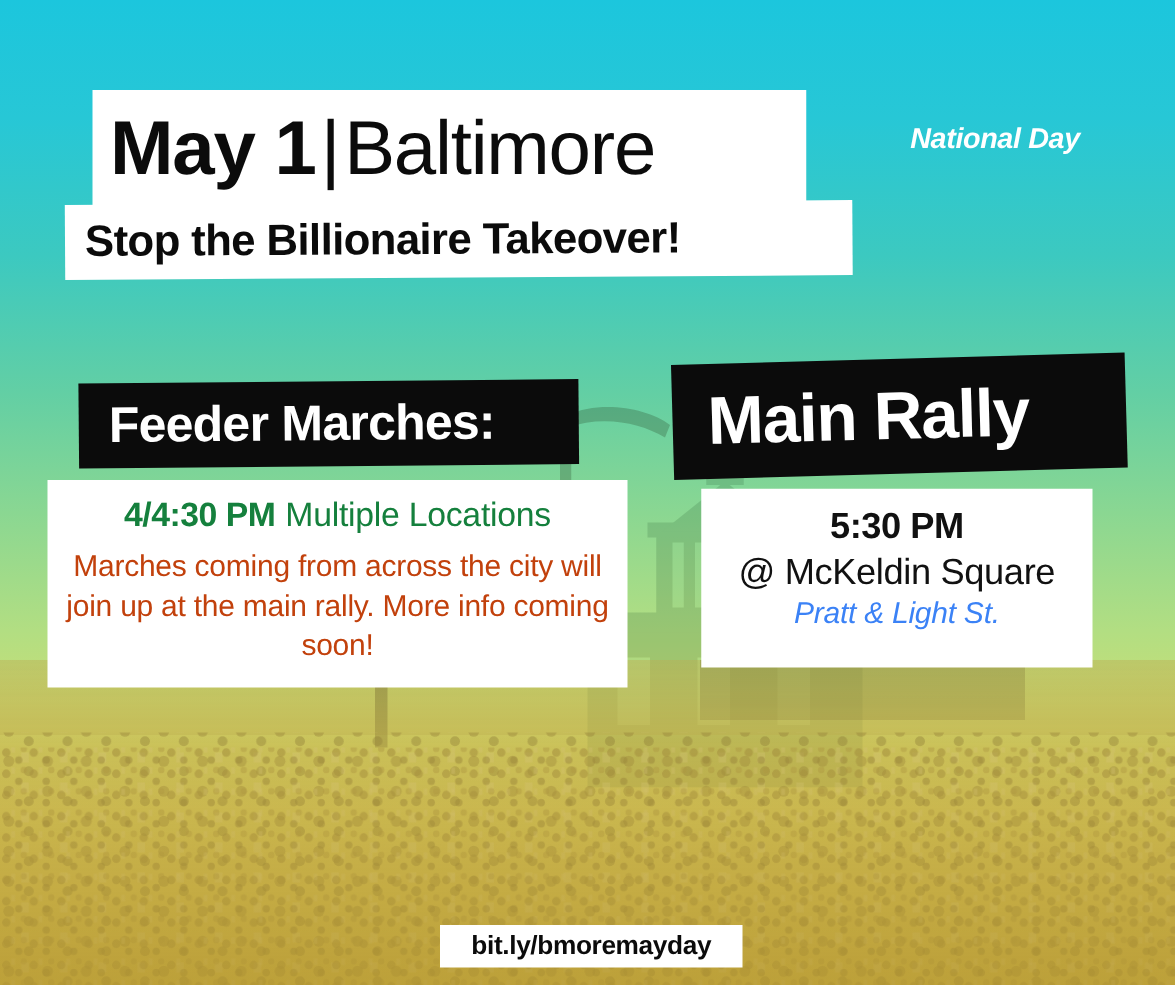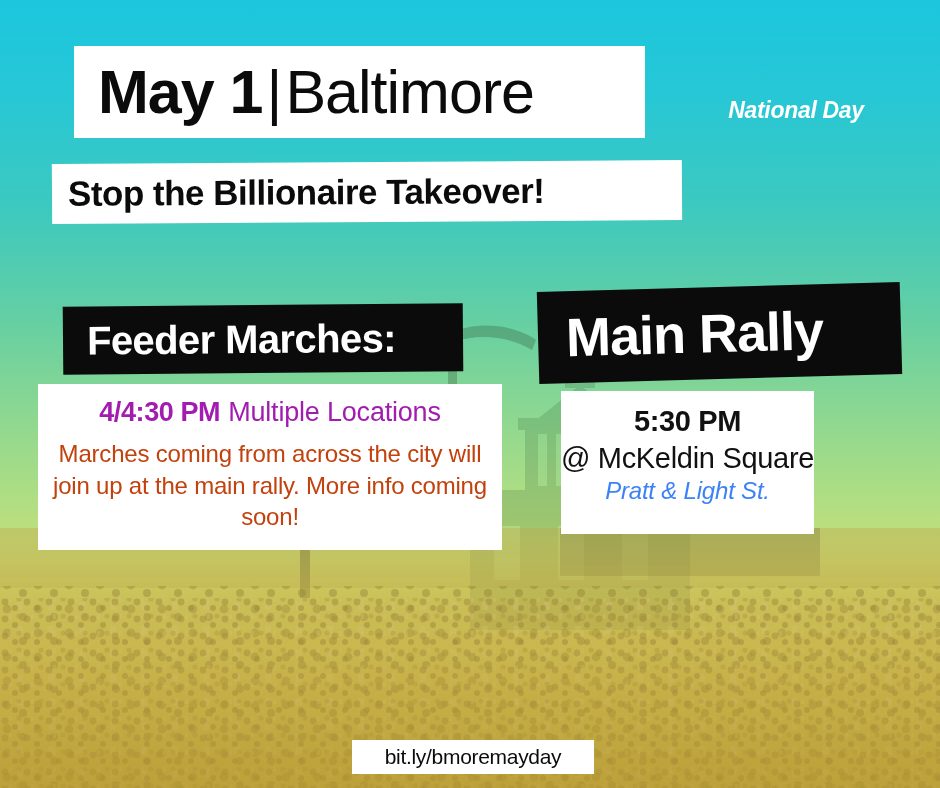--- a/index.html
+++ b/index.html
@@ -55,22 +55,22 @@
   .banner {
     position: absolute;
     background: #0b0b0b;
     display: flex;
     align-items: center;
     color: #ffffff;
   }
 
   
   #title-plate {
-    left: 74px; top: 46px; width: 571px; height: 92px;
-    padding: 0 24px;
+    left: 74px; top: 72px; width: 571px; height: 92px;
+    padding: 0 14px;
     justify-content: flex-start;
   }
   #title-line {
     font-size: 61px;
     line-height: 1;
     letter-spacing: -1px;
     color: #0b0b0b;
     white-space: nowrap;
   }
   #title-line .b { font-weight: 700; }
@@ -110,42 +110,42 @@
     font-size: 40px; font-weight: 700; letter-spacing: -.6px;
   }
 
   #feeder-plate {
     left: 38px; top: 384px; width: 464px; height: 166px;
     flex-direction: column;
     justify-content: center;
     padding: 6px 14px 10px;
   }
   #feeder-line1 {
-    font-size: 27px; color: #a21caf; white-space: nowrap;
+    font-size: 27px; color: #15803d; white-space: nowrap;
     margin-bottom: 10px;
   }
   #feeder-line1 .time { font-weight: 700; letter-spacing: -.4px; }
   #feeder-line1 .place { font-weight: 300; letter-spacing: -.2px; padding-left: 8px; }
   #feeder-body {
     font-size: 24px; font-weight: 300; line-height: 1.32;
     color: #c2410c; text-align: center; letter-spacing: -.2px;
   }
 
   
   #rally-banner {
     left: 538px; top: 287px; width: 363px; height: 92px;
     padding-left: 28px;
     transform: rotate(-1.6deg);
   }
   #rally-banner-text {
     font-size: 54px; font-weight: 700; letter-spacing: -1px;
   }
 
   #rally-plate {
-    left: 561px; top: 391px; width: 253px; height: 143px;
+    left: 561px; top: 391px; width: 313px; height: 143px;
     flex-direction: column;
     justify-content: center;
     padding: 4px 10px 20px;
   }
   #rally-time {
     font-size: 29px; font-weight: 700; letter-spacing: -.4px; color: #111;
     margin-bottom: 4px;
   }
   #rally-place {
     font-size: 29px; font-weight: 300; letter-spacing: -.3px; color: #111;
@@ -161,21 +161,21 @@
     position: absolute;
     left: 0; top: 608px; width: 940px; height: 100px;
   }
 
   
   #url-plate {
     position: absolute;
     left: 352px; top: 740px; width: 242px; height: 34px;
   }
   #url-text {
-    font-size: 21px; font-weight: 400; letter-spacing: -.3px; color: #0b0b0b;
+    font-size: 21px; font-weight: 700; letter-spacing: -.3px; color: #0b0b0b;
   }
 </style>
 </head>
 <body>
 
 <div id="flyer">
 
   <svg id="bg-lamp" class="bg-layer" viewBox="0 0 120 80">
     <rect x="8" y="0" width="9" height="80" fill="#2b4a2b"></rect>
     <path d="M14 14 C40 2 78 8 96 22 L92 32 C72 20 42 14 14 24 Z" fill="#2b4a2b"></path>

